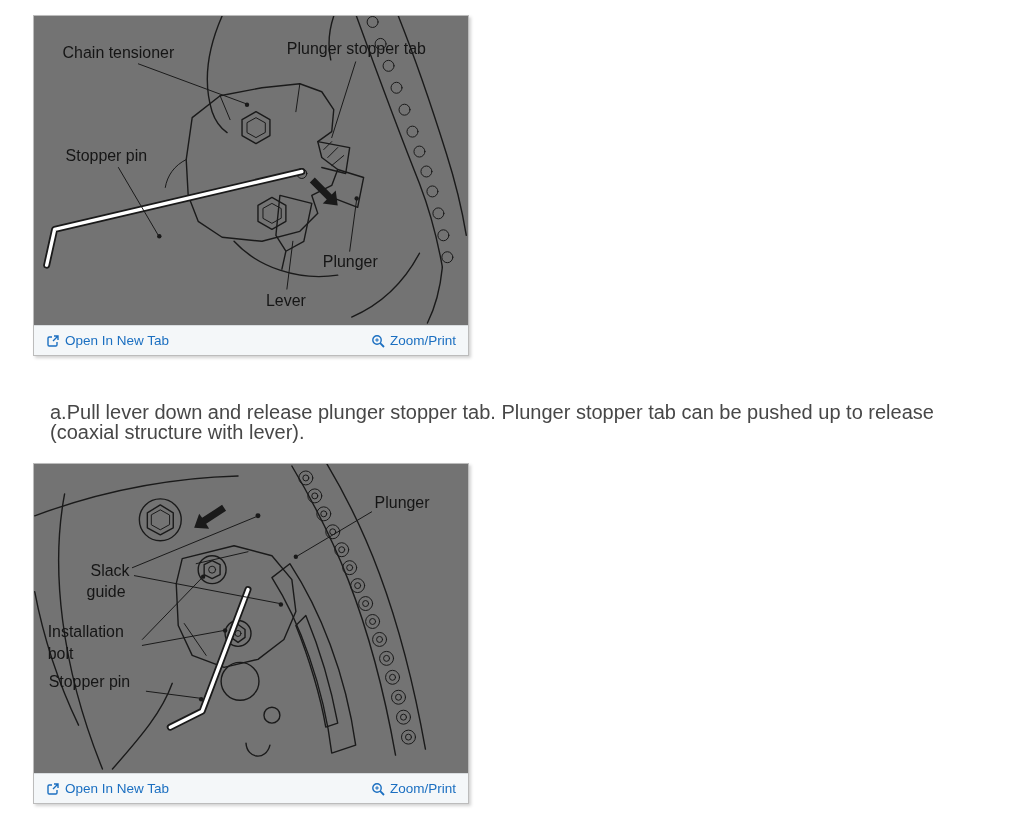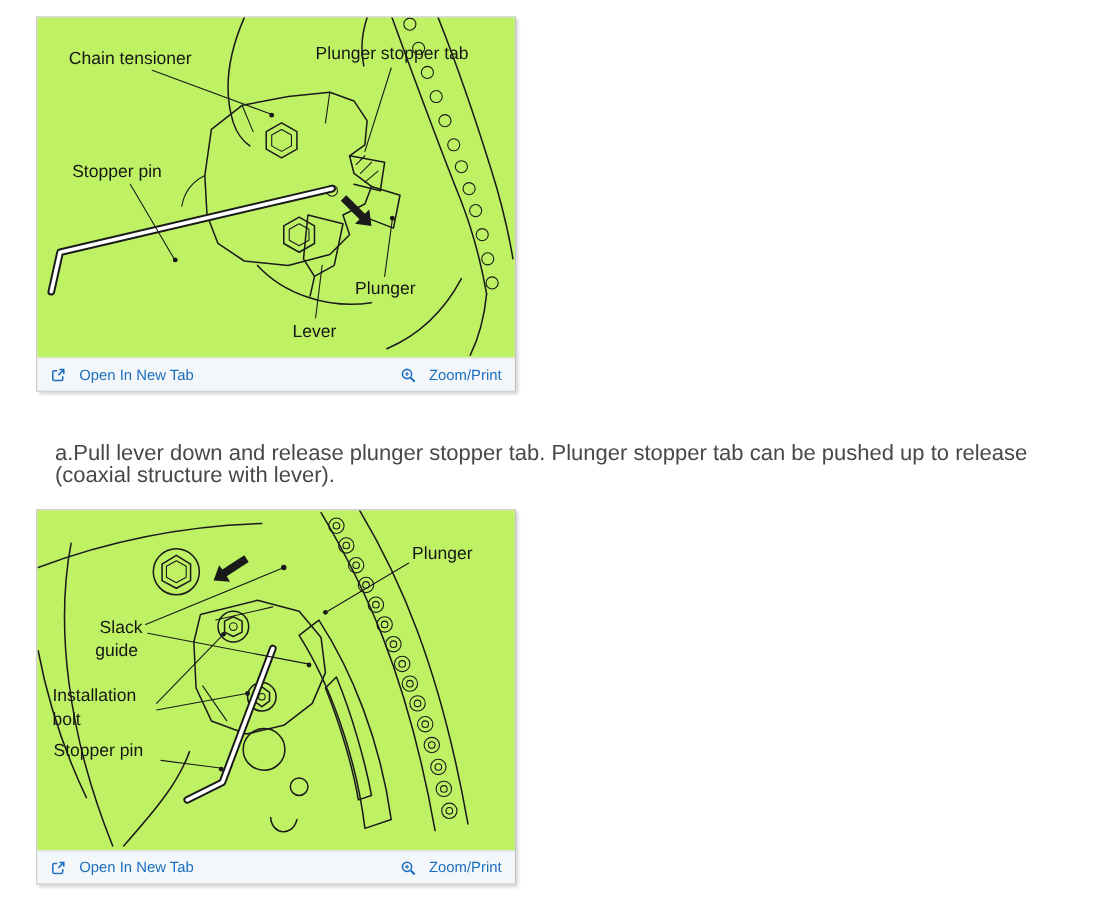--- a/index.html
+++ b/index.html
@@ -8,32 +8,32 @@
     width:1015px; height:820px; position:relative; overflow:hidden;
     font-family:"Liberation Sans", sans-serif;
   }
   .panel {
     position:absolute; width:436px; height:341px; background:#ffffff;
     border:1px solid var(--panel-border,#bcbcbc);
     box-shadow:2px 2px 3px rgba(0,0,0,0.18);
   }
   .panel-1 { left:33px; top:15px; }
   .panel-2 { left:33px; top:463px; }
-  .diagram { position:absolute; left:0; right:0; top:0; bottom:30px; background:#bef264; }
+  .diagram { position:absolute; left:0; right:0; top:0; bottom:30px; background:#737373; }
   .diagram svg { display:block; width:100%; height:100%; }
   .diagram text { font-family:"Liberation Sans", sans-serif; font-size:16px; fill:#151515; }
   .panel-footer {
     position:absolute; left:0; right:0; bottom:0; height:30px;
     background:var(--footer-bg,#f4f7f9);
     border-top:1px solid #d9dde0;
     display:flex; align-items:center; justify-content:space-between;
     padding:0 12px;
   }
   .link {
-    display:flex; align-items:center; gap:12px;
+    display:flex; align-items:center; gap:5px;
     color:var(--link-color,#1b6fc1); font-size:13.5px; text-decoration:none; cursor:pointer;
   }
   .link svg { flex:0 0 auto; }
   .note {
     position:absolute; left:50px; top:402px; width:930px;
     font-size:20px; color:var(--note-color,#474747); line-height:20px;
   }
   .ink  { stroke:var(--ink,#1a1a1a); fill:none; stroke-width:1.4; stroke-linecap:round; stroke-linejoin:round; }
   .thin { stroke:var(--ink,#1a1a1a); fill:none; stroke-width:1; stroke-linecap:round; stroke-linejoin:round; }
   .dot  { fill:var(--ink,#1a1a1a); stroke:none; }

